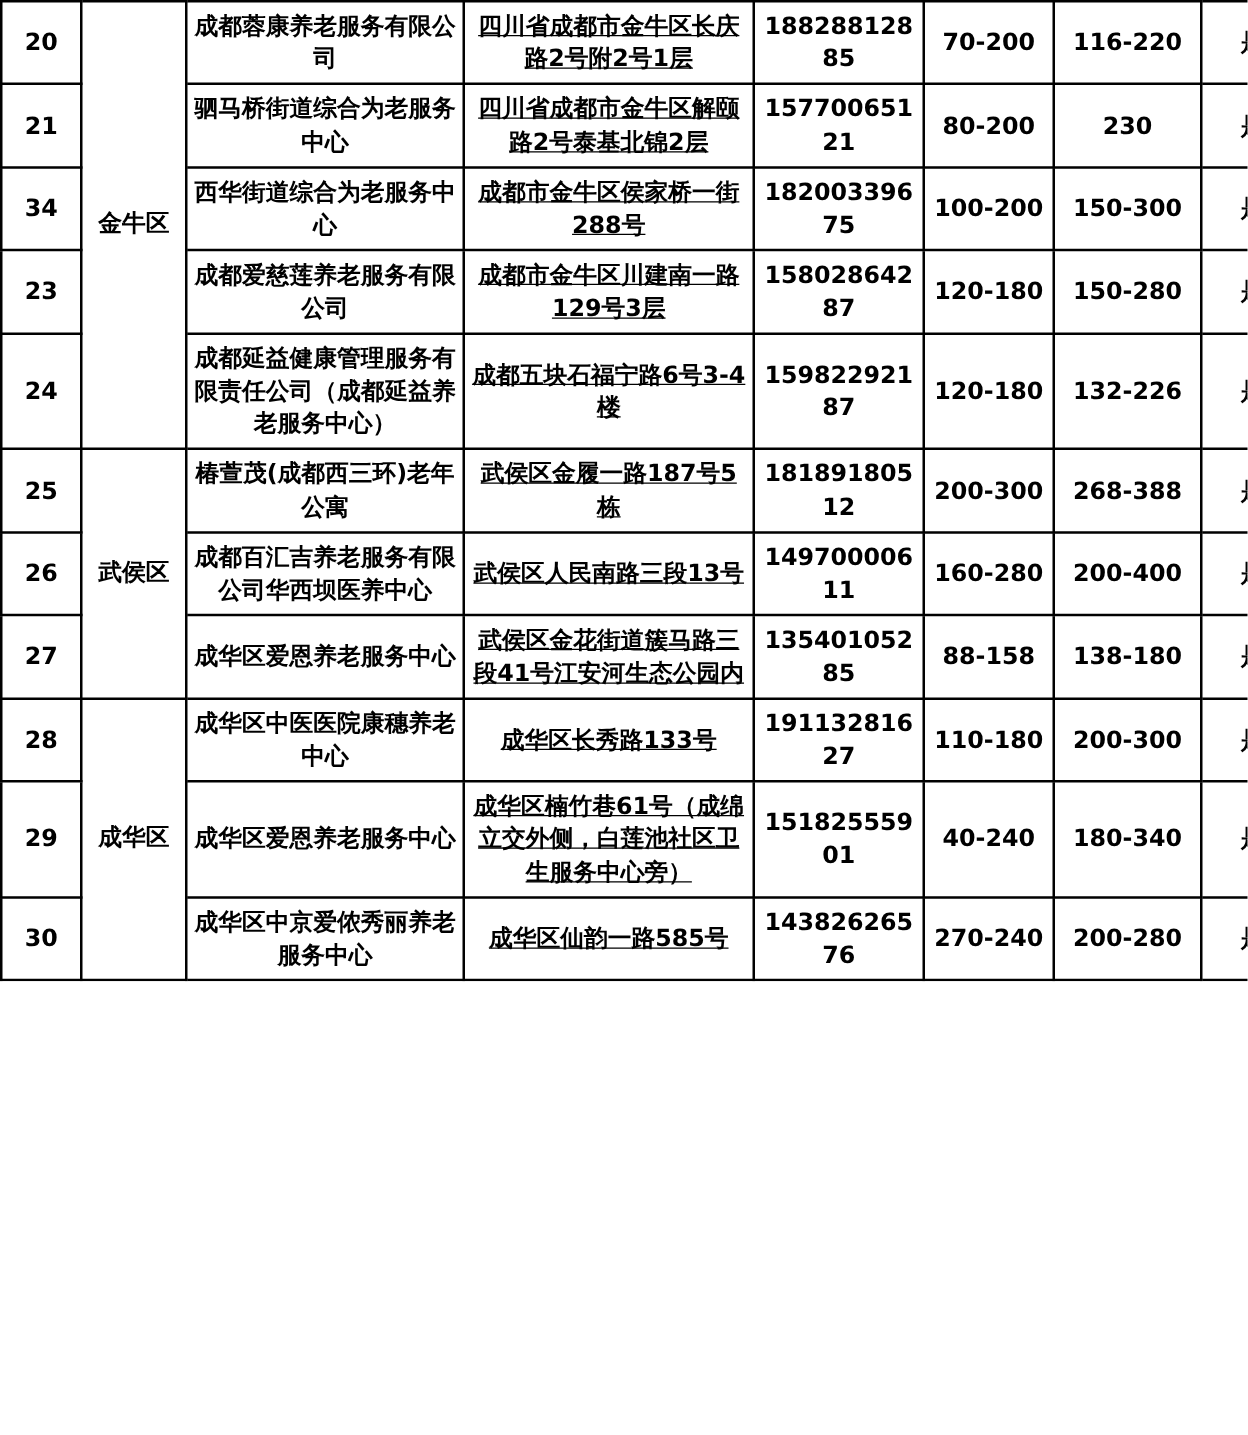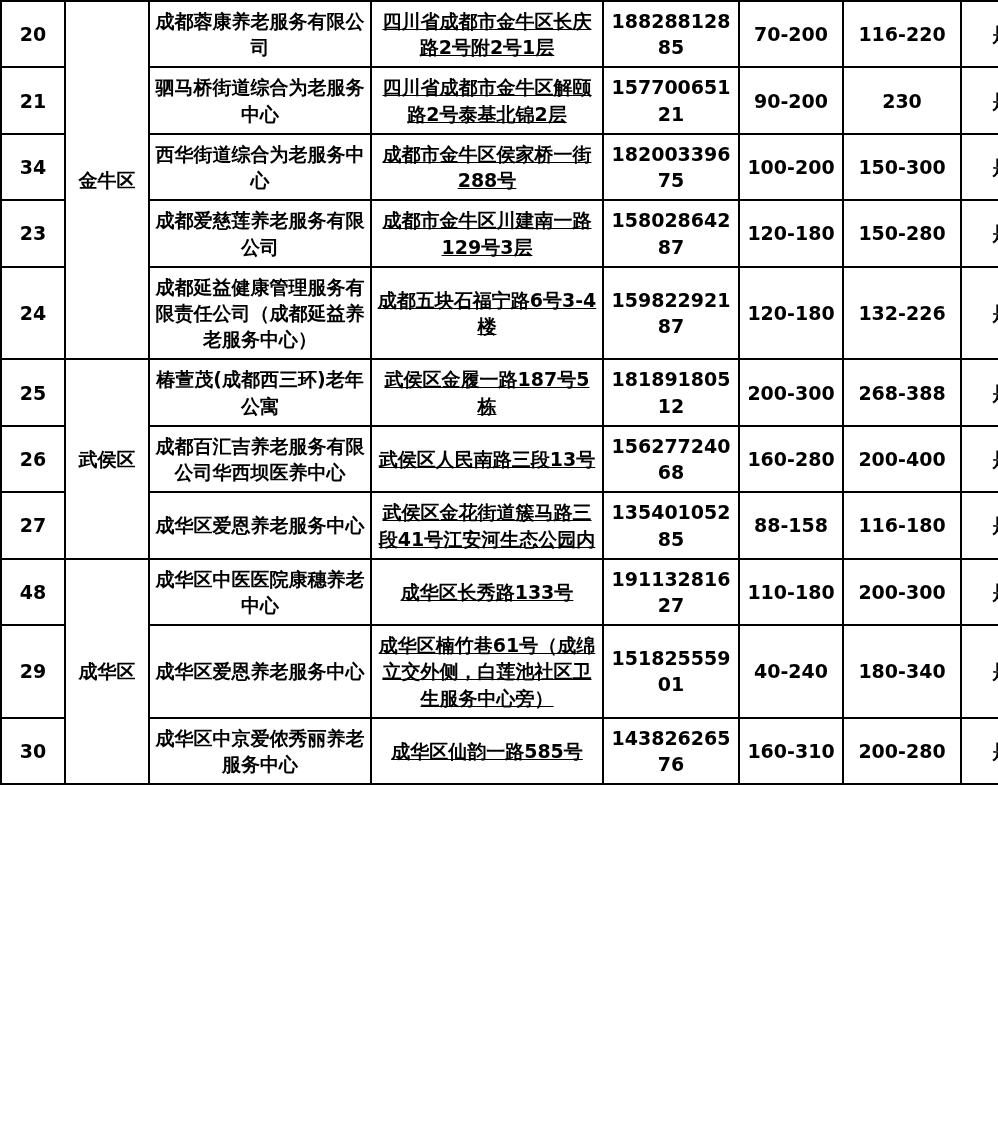--- a/index.html
+++ b/index.html
@@ -26,21 +26,21 @@
     border: 2px solid #000000;
     padding: 6px 4px;
     text-align: center;
     vertical-align: middle;
     font-size: 19px;
     line-height: 1.38;
     font-weight: 700;
     word-break: break-word;
   }
   td.c-index   { width: 54px;  font-size: 19px; }
-  td.c-region  { width: 74px;  font-size: 21px; letter-spacing: 0px; }
+  td.c-region  { width: 74px;  font-size: 21px; letter-spacing: 0px; font-family: Liberation Mono, monospace; }
   td.c-name    { width: 212px; }
   td.c-addr    { width: 222px; text-decoration: underline; }
   td.c-phone   { width: 126px; font-size: 18px; }
   td.c-beds    { width: 94px;  font-size: 18px; }
   td.c-price   { width: 108px; font-size: 18px; }
   td.c-flag    { width: 72px;  font-size: 19px; }
 
   
   tr.first-row td { border-top: 2px solid #000000; }
 
@@ -65,21 +65,21 @@
         <td class="c-beds">70-200</td>
         <td class="c-price">116-220</td>
         <td class="c-flag">是</td>
       </tr>
 
       <tr>
         <td class="c-index">21</td>
         <td class="c-name">驷马桥街道综合为老服务中心</td>
         <td class="c-addr">四川省成都市金牛区解颐路2号泰基北锦2层</td>
         <td class="c-phone">15770065121</td>
-        <td class="c-beds">90-200</td>
+        <td class="c-beds">80-200</td>
         <td class="c-price">230</td>
         <td class="c-flag">是</td>
       </tr>
 
       <tr>
         <td class="c-index">34</td>
         <td class="c-name">西华街道综合为老服务中心</td>
         <td class="c-addr">成都市金牛区侯家桥一街288号</td>
         <td class="c-phone">18200339675</td>
         <td class="c-beds">100-200</td>
@@ -115,38 +115,38 @@
         <td class="c-phone">18189180512</td>
         <td class="c-beds">200-300</td>
         <td class="c-price">268-388</td>
         <td class="c-flag">是</td>
       </tr>
 
       <tr>
         <td class="c-index">26</td>
         <td class="c-name">成都百汇吉养老服务有限公司华西坝医养中心</td>
         <td class="c-addr">武侯区人民南路三段13号</td>
-        <td class="c-phone">15627724068</td>
+        <td class="c-phone">14970000611</td>
         <td class="c-beds">160-280</td>
         <td class="c-price">200-400</td>
         <td class="c-flag">是</td>
       </tr>
 
       <tr>
         <td class="c-index">27</td>
         <td class="c-name">成华区爱恩养老服务中心</td>
         <td class="c-addr">武侯区金花街道簇马路三段41号江安河生态公园内</td>
         <td class="c-phone">13540105285</td>
         <td class="c-beds">88-158</td>
-        <td class="c-price">116-180</td>
+        <td class="c-price">138-180</td>
         <td class="c-flag">是</td>
       </tr>
 
       <tr>
-        <td class="c-index">48</td>
+        <td class="c-index">28</td>
         <td class="c-region" rowspan="3"><span class="region-vertical">成华区</span></td>
         <td class="c-name">成华区中医医院康穗养老中心</td>
         <td class="c-addr">成华区长秀路133号</td>
         <td class="c-phone">19113281627</td>
         <td class="c-beds">110-180</td>
         <td class="c-price">200-300</td>
         <td class="c-flag">是</td>
       </tr>
 
       <tr>
@@ -157,20 +157,20 @@
         <td class="c-beds">40-240</td>
         <td class="c-price">180-340</td>
         <td class="c-flag">是</td>
       </tr>
 
       <tr>
         <td class="c-index">30</td>
         <td class="c-name">成华区中京爱侬秀丽养老服务中心</td>
         <td class="c-addr">成华区仙韵一路585号</td>
         <td class="c-phone">14382626576</td>
-        <td class="c-beds">160-310</td>
+        <td class="c-beds">270-240</td>
         <td class="c-price">200-280</td>
         <td class="c-flag">是</td>
       </tr>
 
     </tbody>
   </table>
 </div>
 
 </body></html>

